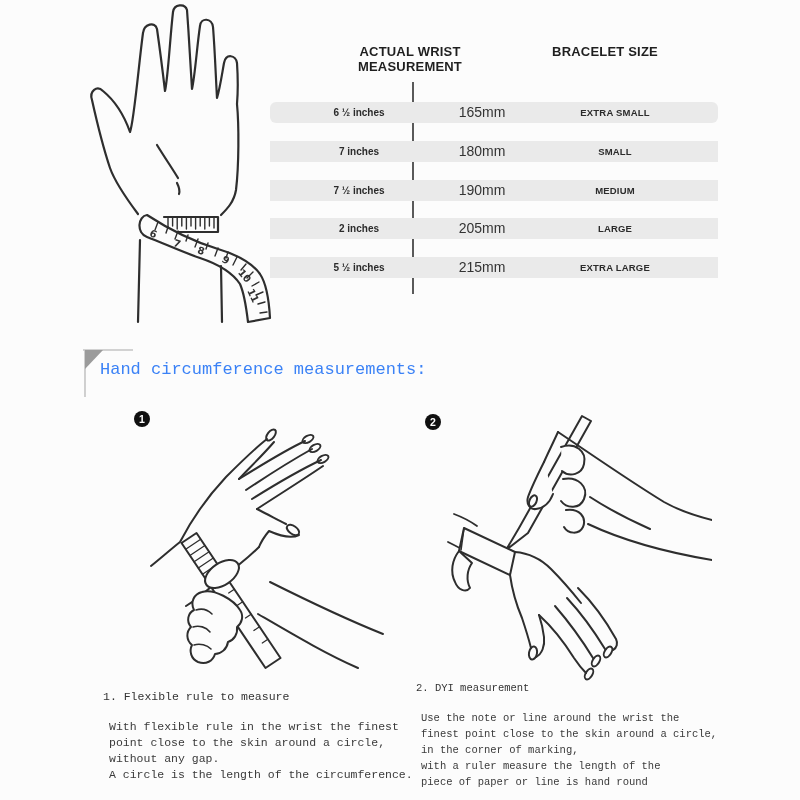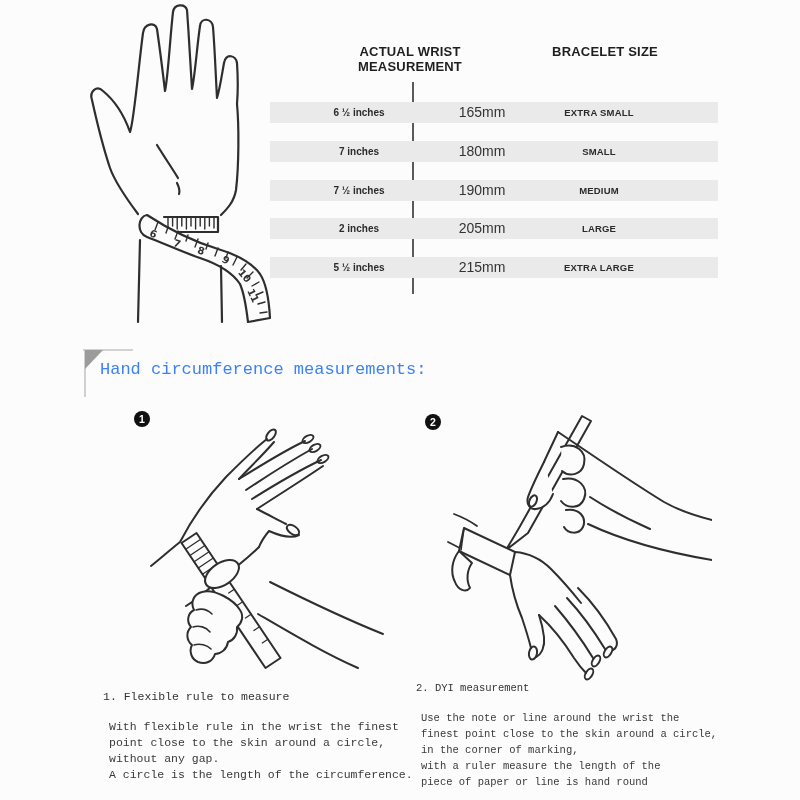--- a/index.html
+++ b/index.html
@@ -6,21 +6,21 @@
   #page{position:relative;width:800px;height:800px;background:#fcfcfc;overflow:hidden;
         font-family:"Liberation Sans",sans-serif;color:#2b2b2b;}
   .abs{position:absolute;}
   
   .tbl-header{font-weight:bold;font-size:13px;letter-spacing:.2px;color:#1f1f1f;text-align:center;}
   .divider{width:2px;background:#5a5a5a;}
   .row{left:270px;width:448px;height:21px;background:#eaeaea;}
   .cell{position:absolute;top:0;height:21px;line-height:21px;text-align:center;}
   .cell-in{left:0;width:178px;font-size:10px;font-weight:bold;color:#2b2b2b;}
   .cell-mm{left:146px;width:132px;font-size:14px;font-weight:400;color:#333;}
-  .cell-size{left:276px;width:106px;font-size:9.5px;font-weight:bold;color:#2b2b2b;letter-spacing:.2px;}
+  .cell-size{left:292px;width:106px;font-size:9.5px;font-weight:bold;color:#2b2b2b;letter-spacing:.2px;}
   
   .heading{font-family:"Liberation Mono",monospace;font-size:17px;color:#3b82f6;white-space:nowrap;}
   .caption{font-family:"Liberation Mono",monospace;font-size:11.5px;color:#333;white-space:nowrap;}
   .caption2{font-size:10.5px;}
   .desc{font-family:"Liberation Mono",monospace;font-size:11.5px;line-height:16px;color:#3a3a3a;white-space:pre-line;}
   .desc2{font-size:10.5px;line-height:16px;}
   
   .badge{width:16px;height:16px;border-radius:50%;background:#101010;color:#fff;
          font-size:10.5px;font-weight:bold;text-align:center;line-height:16px;}
   svg{display:block;}
@@ -64,21 +64,21 @@
       <text x="164" y="263" transform="rotate(30 164 263)">9</text>
       <text x="182" y="278" transform="rotate(50 182 278)">10</text>
       <text x="190" y="297" transform="rotate(65 190 297)">11</text>
     </g>
   </svg>
 
   <div class="abs tbl-header" style="left:316px;top:44px;width:188px;">ACTUAL WRIST MEASUREMENT</div>
   <div class="abs tbl-header" style="left:550px;top:44px;width:110px;">BRACELET SIZE</div>
   <div class="abs divider" style="left:412px;top:82px;height:212px;"></div>
 
-  <div class="abs row" style="top:102px;">
+  <div class="abs row" style="top:102px;border-radius:6px;">
     <span class="cell cell-in">6 ½ inches</span>
     <span class="cell cell-mm">165mm</span>
     <span class="cell cell-size">EXTRA SMALL</span>
   </div>
   <div class="abs row" style="top:141px;">
     <span class="cell cell-in">7 inches</span>
     <span class="cell cell-mm">180mm</span>
     <span class="cell cell-size">SMALL</span>
   </div>
   <div class="abs row" style="top:180px;">

